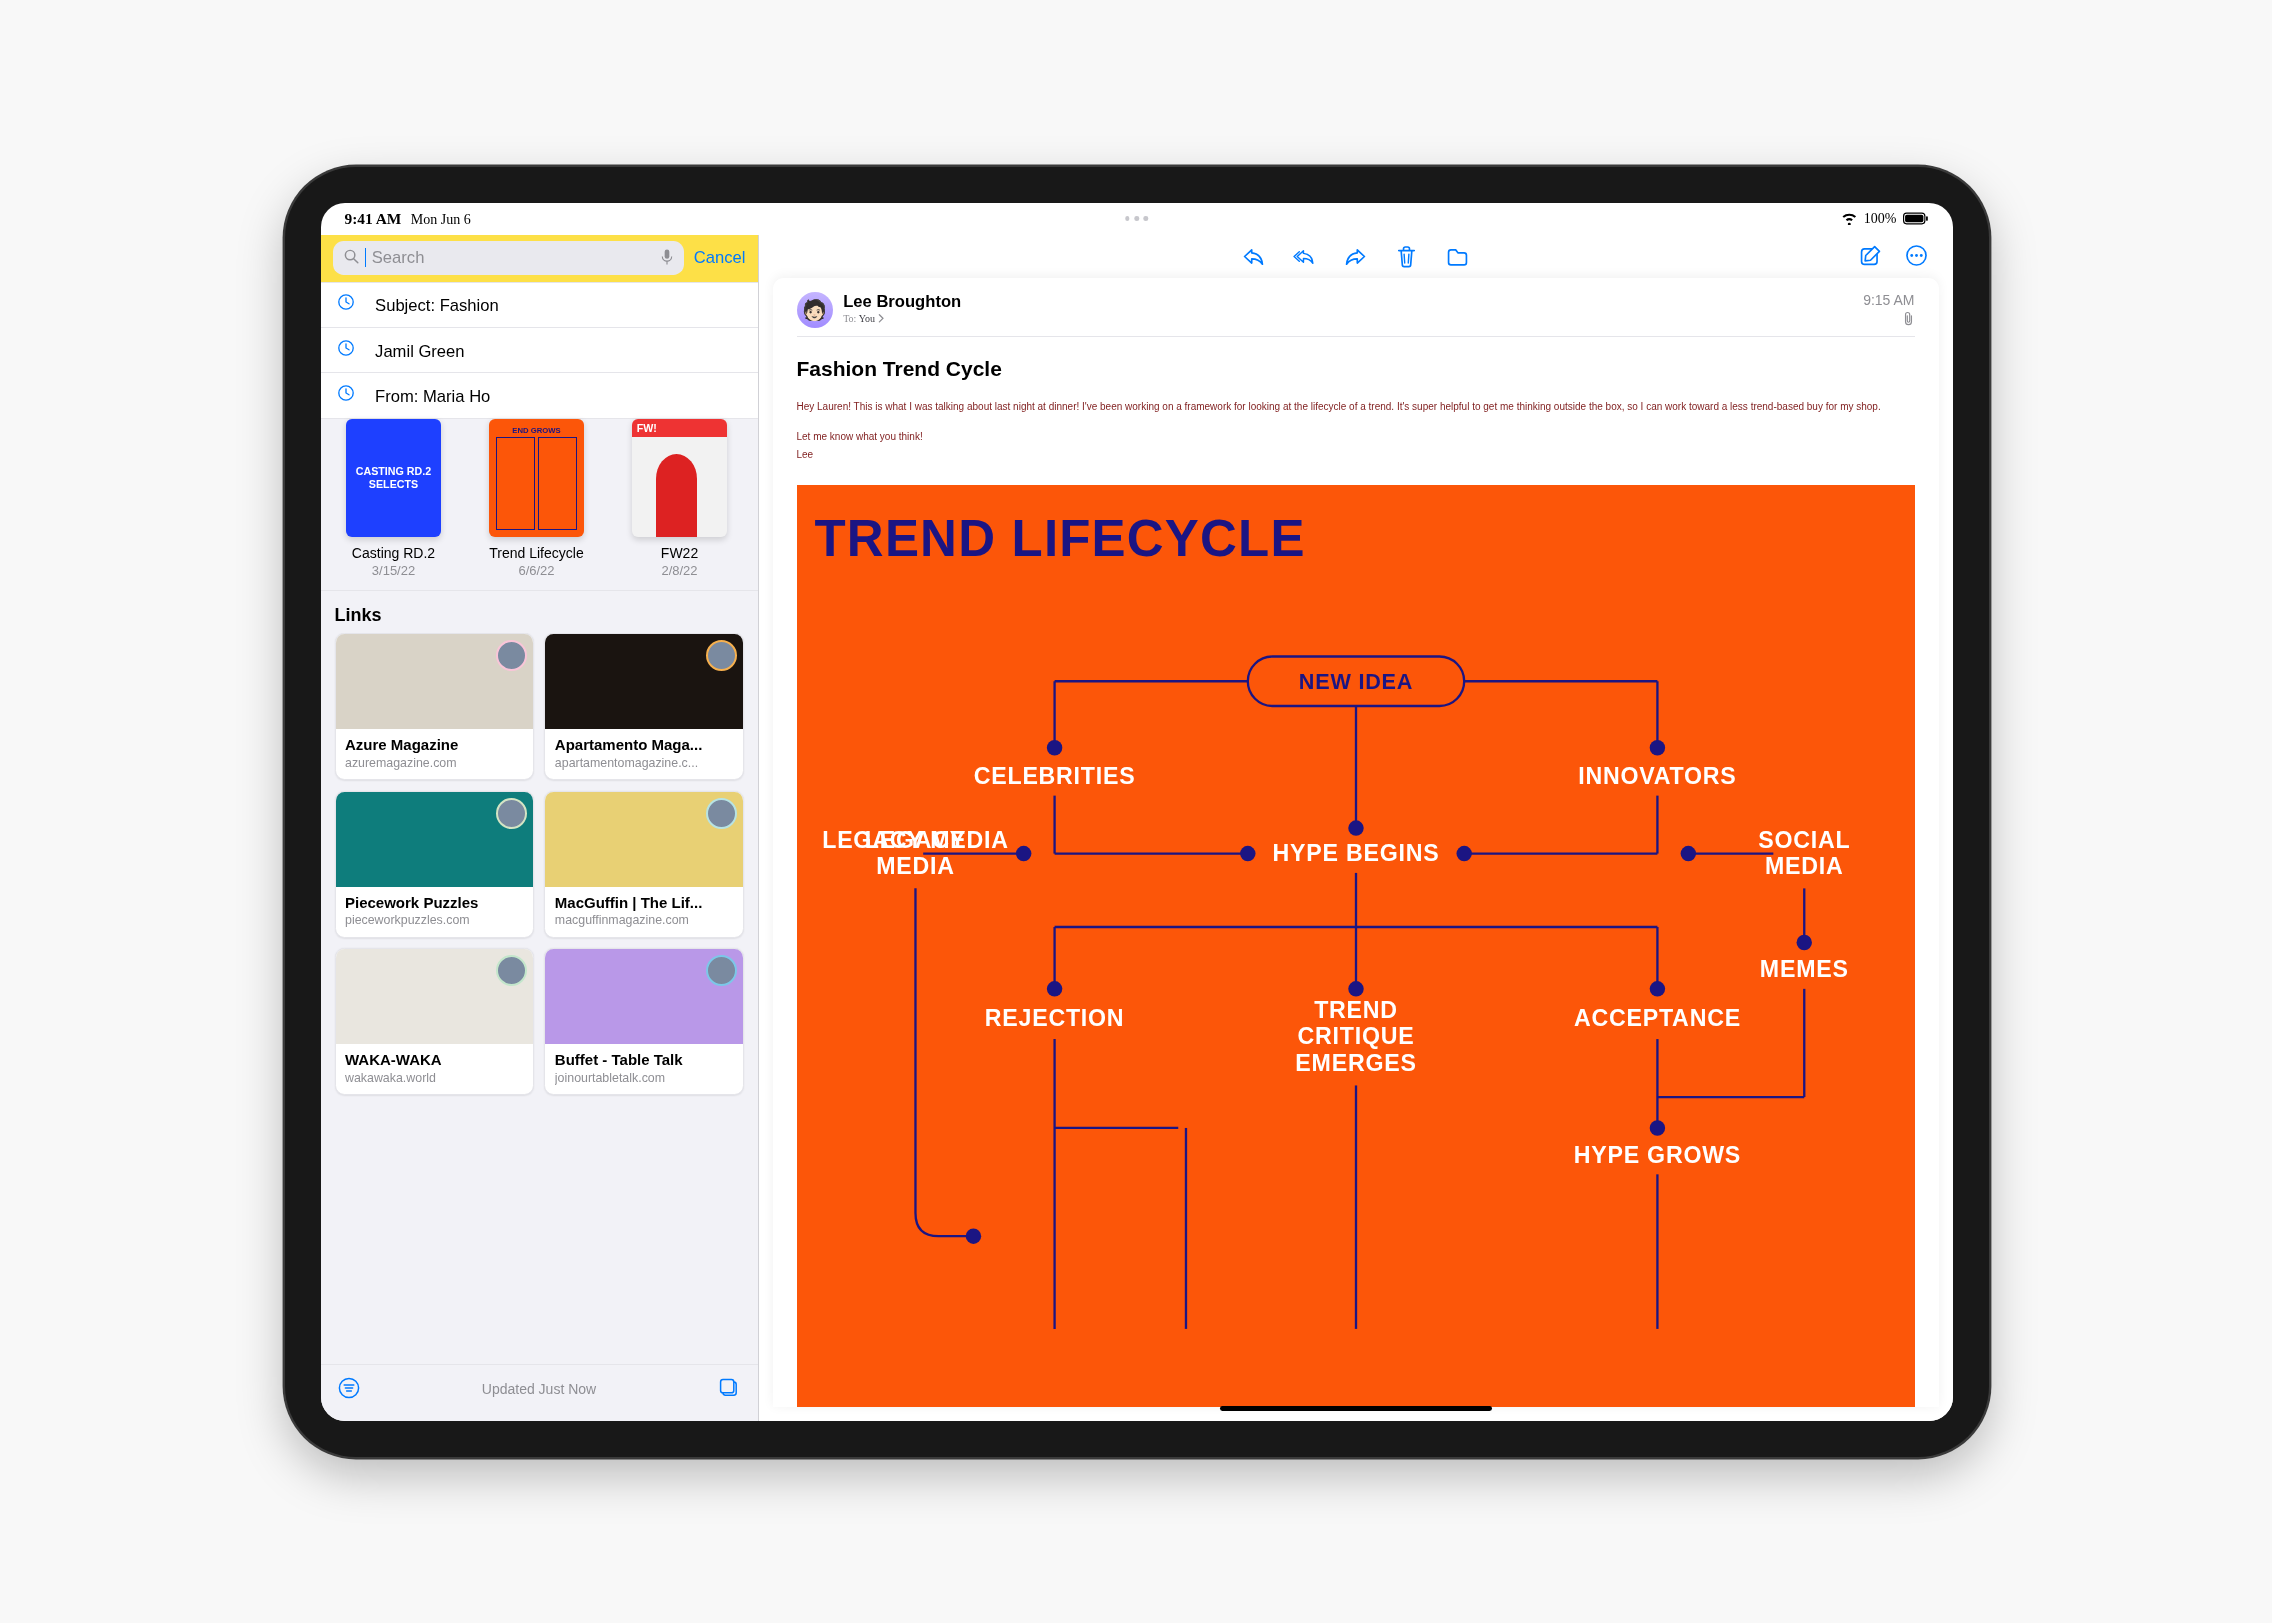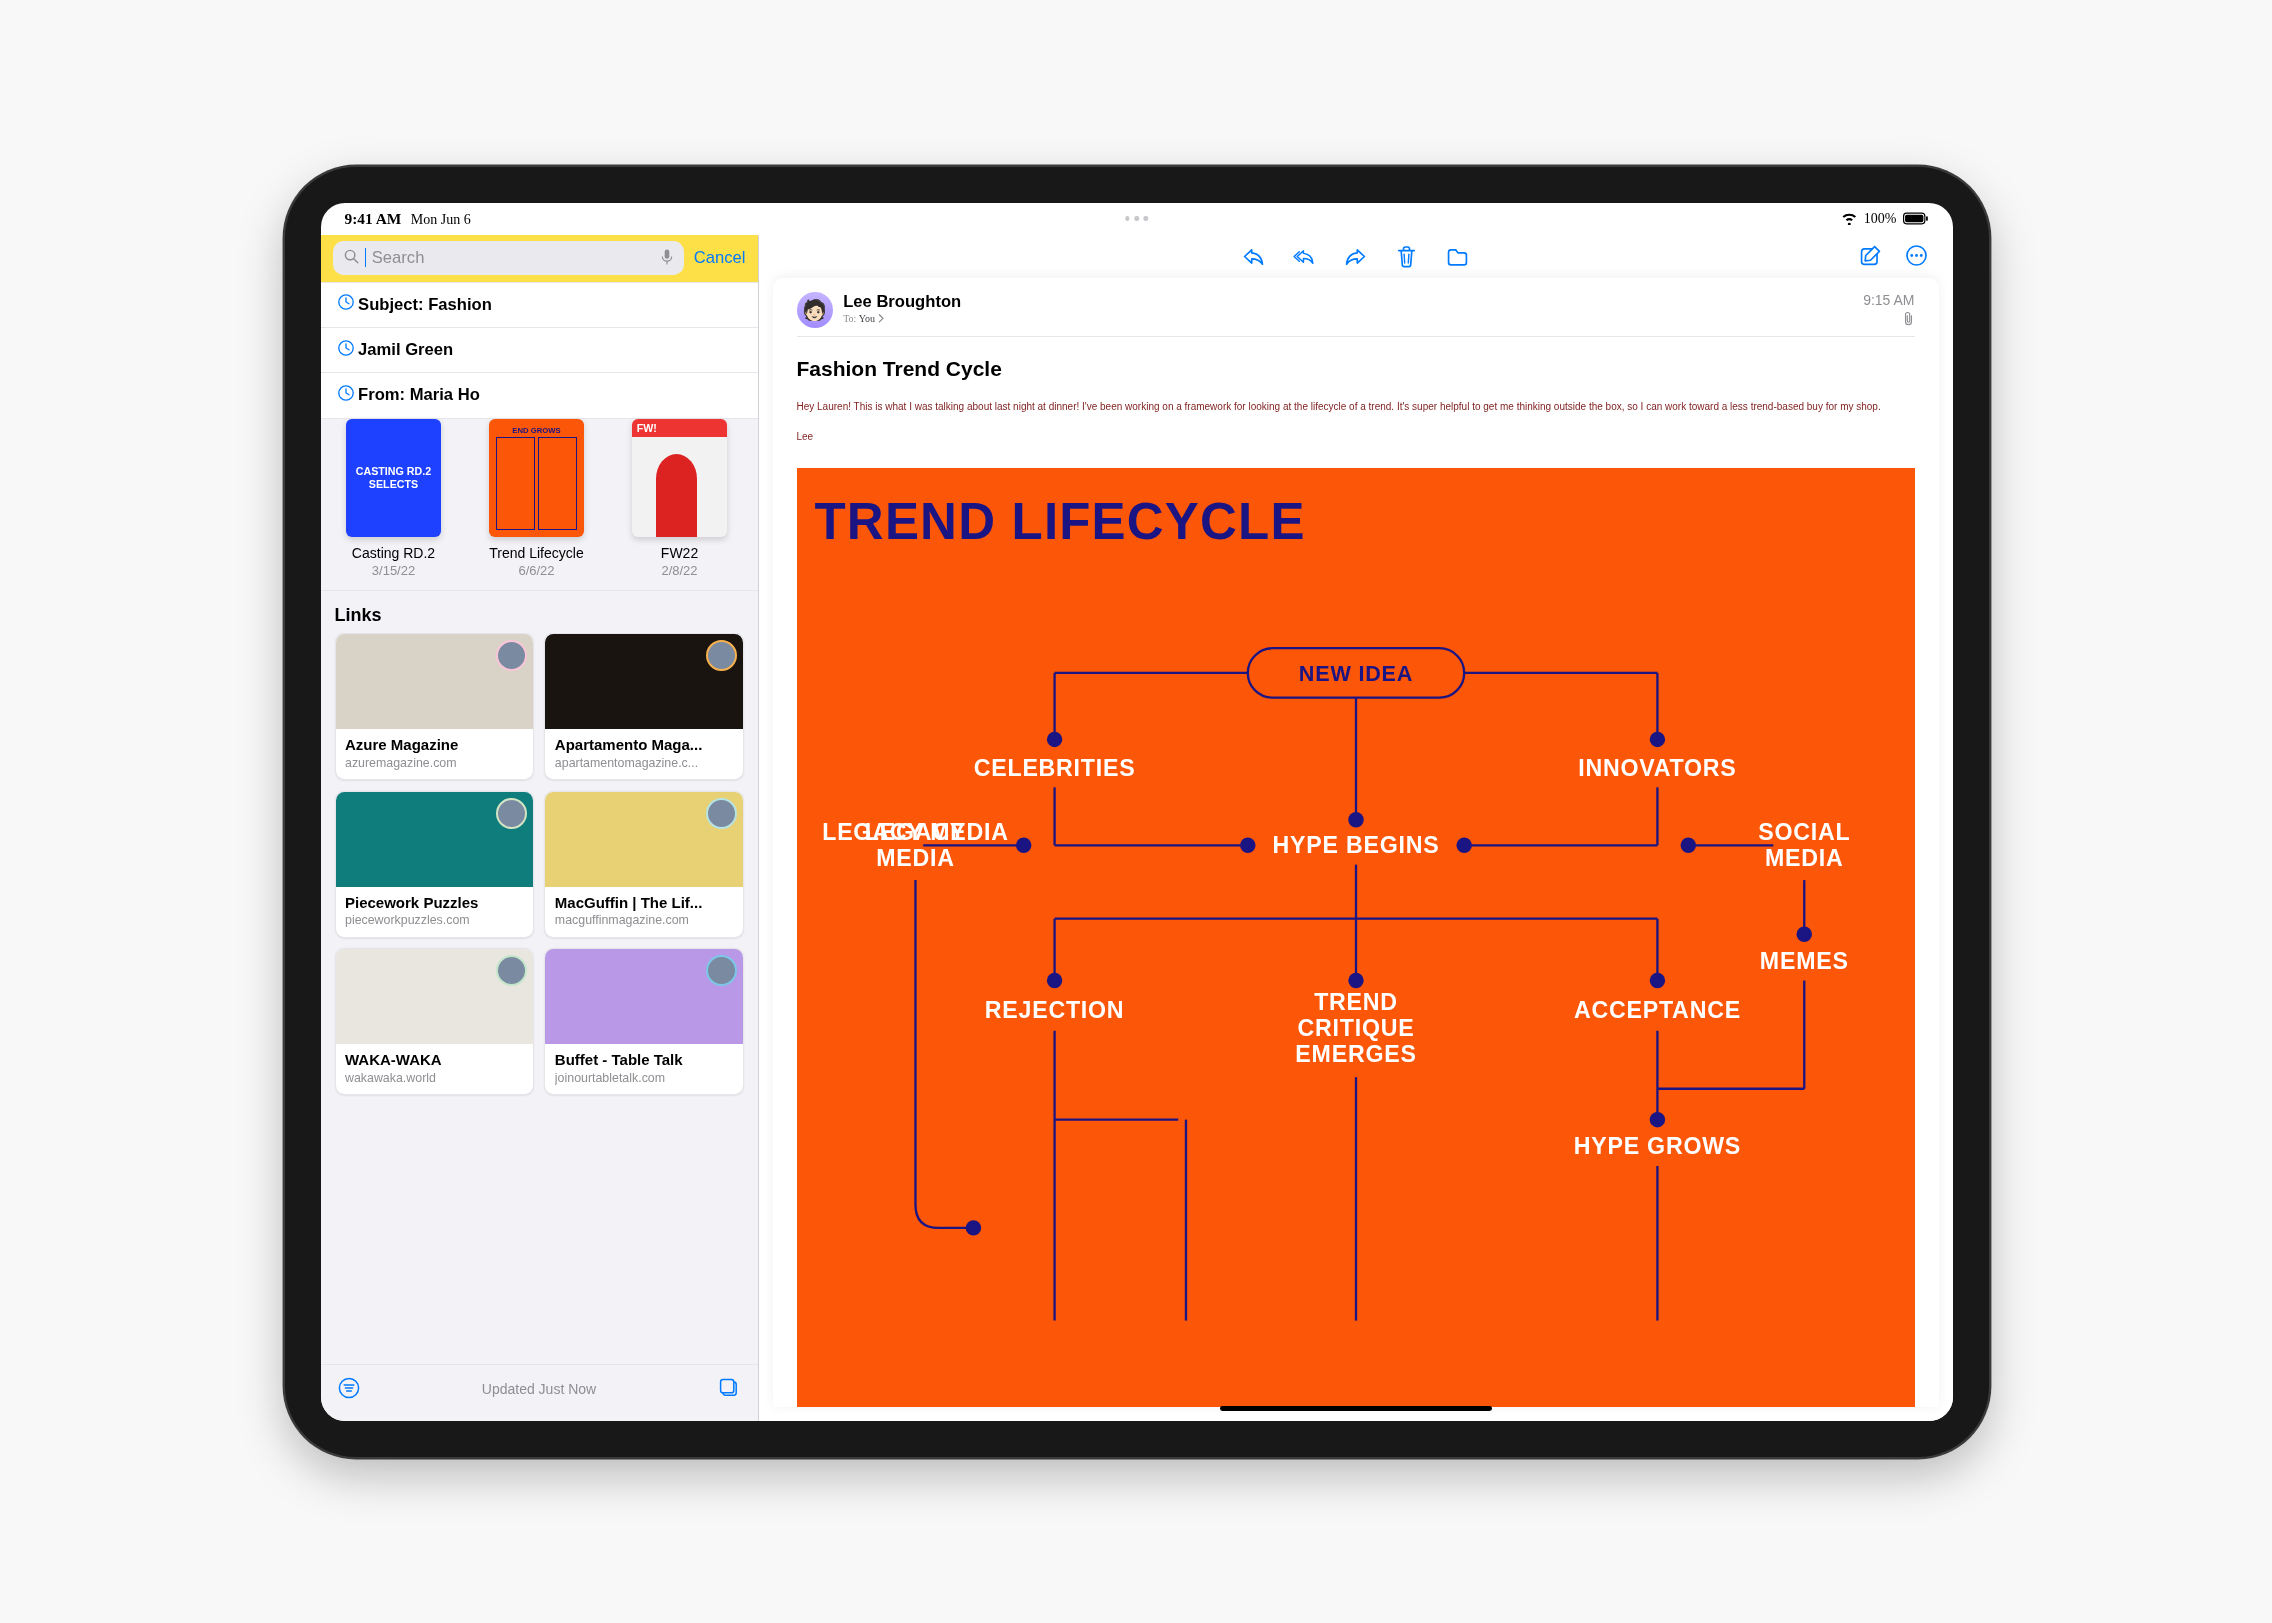--- a/index.html
+++ b/index.html
@@ -110,25 +110,24 @@
     width: 1.2px;
     height: 19px;
     background: var(--accent);
     margin-left: -1.2px;
   }
   .cancel-btn { color: var(--accent); font-size: 16.6px; }
 
   
   .recent-list { background: #fff; }
   .recent-item {
-    display: flex; align-items: center; gap: 3px;
+    display: flex; align-items: flex-end; gap: 20px;
     padding: 10.7px 16.6px;
     font-size: 16.6px;
     border-top: 0.6px solid #e5e5ea;
-    font-weight: bold;
   }
   .recent-item:last-child { border-bottom: 0.6px solid #e5e5ea; }
   .recent-icon { color: var(--accent); }
 
   
   .section-head { font-size: 18px; font-weight: 700; padding: 14px 14px 7px; }
 
   
   .docs-row { display: flex; gap: 25px; padding: 0 14px 12px; border-bottom: 0.6px solid #e5e5ea; }
   .doc-item { display: flex; flex-direction: column; align-items: center; width: 118px; }
@@ -552,20 +551,21 @@
             <div class="msg-attach">
               <svg width="13" height="15.4" viewBox="0 0 22 26">
                   <path d="M16 8v10a5 5 0 01-10 0V6a3.5 3.5 0 017 0v11a2 2 0 01-4 0V8" fill="none" stroke="#8e8e93" stroke-width="2" stroke-linecap="round"></path>
                 </svg>
             </div>
           </div>
 
           <div class="msg-subject">Fashion Trend Cycle</div>
           <div class="msg-body">
             <p>Hey Lauren! This is what I was talking about last night at dinner! I've been working on a framework for looking at the lifecycle of a trend. It's super helpful to get me thinking outside the box, so I can work toward a less trend-based buy for my shop.</p>
+            <p style="margin-bottom:2.4px">Let me know what you think!</p>
             <p>Lee</p>
           </div>
 
           <div class="infographic">
             <div class="ig-title">TREND LIFECYCLE</div>
             <svg class="ig-svg" viewBox="0 0 1400 900">
 
               <rect class="ig-pill" x="560" y="30" width="280" height="64" rx="32"></rect>
               <text class="ig-pill-text" x="700" y="72" text-anchor="middle">NEW IDEA</text>
 

